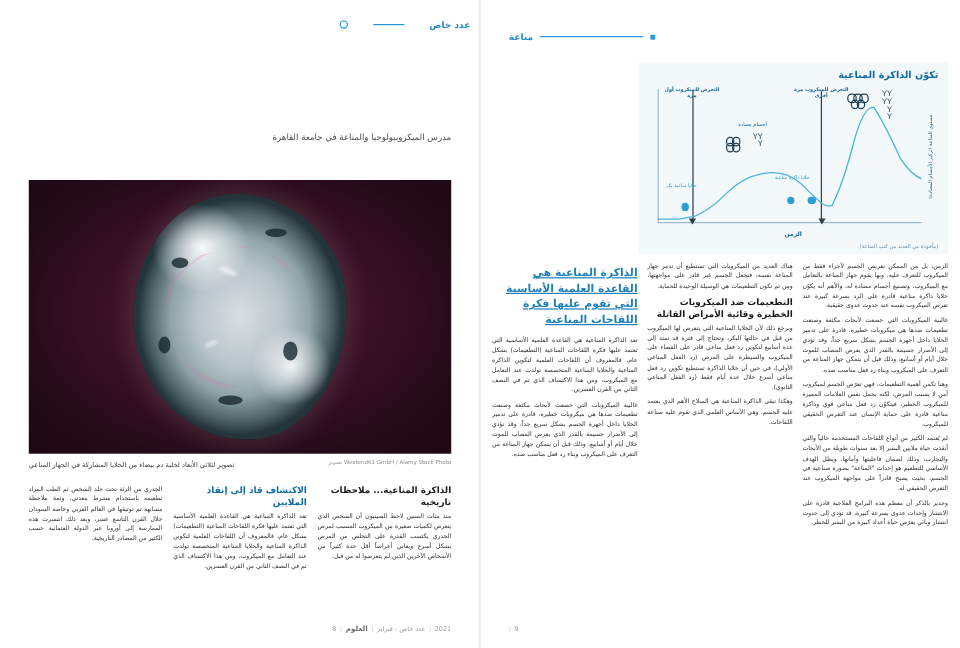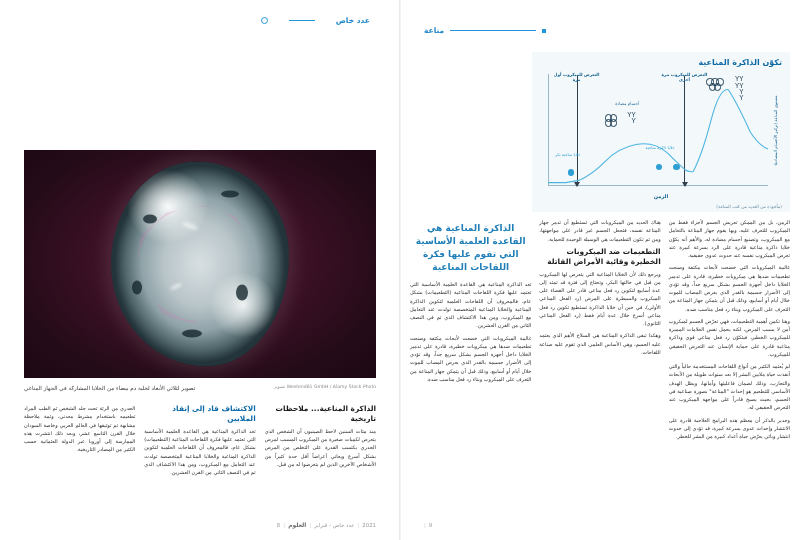--- a/index.html
+++ b/index.html
@@ -15,21 +15,21 @@
   .gutter{position:absolute;left:399px;top:0;width:2px;height:540px;
           background:linear-gradient(to right,rgba(0,0,0,0.10),rgba(0,0,0,0.03));}
 
   
   .runhead{position:absolute;top:14px;height:16px;display:flex;align-items:center;}
   .runhead .txt{font-size:7.5px;color:#1f86c8;letter-spacing:.3px;font-weight:600;}
   .rule{height:1px;background:#2196d8;}
   .dot{width:5px;height:5px;border:1.4px solid #2196d8;background:#fff;border-radius:50%;}
   .dot.sq{width:4px;height:4px;border-radius:0;background:#2196d8;border:none;}
 
-  .rh-right{right:30px;top:12px;gap:16px;}
+  .rh-right{right:8px;top:12px;gap:16px;}
   .rh-right .rule{width:26px;margin:0 5px;}
   .rh-left{left:0;right:auto;}
   .rh-left-inner{position:absolute;left:24px;top:12px;display:flex;align-items:center;text-align:right;}
   .rh-left-inner .rule{width:86px;margin:0 6px;}
 
   
   .title{
     position:absolute;right:24px;top:46px;width:350px;
     text-align:right;font-size:27px;font-weight:bold;color:#1b1b1b;
     line-height:1.15;letter-spacing:-.2px;
@@ -70,22 +70,22 @@
   
   .cols3{position:absolute;left:24px;top:404px;width:352px;height:104px;
          display:flex;gap:9px;direction:rtl;}
   .cols-left{position:absolute;left:10px;top:40px;width:380px;height:468px;
              display:flex;gap:8px;direction:rtl;}
   .col{flex:1;}
   .ch{font-size:7.4px;font-weight:bold;color:#0e6ba8;line-height:1.35;margin:0 0 3px;}
   .ch.dark{color:#1a1a1a;}
   p.body{font-size:5.1px;line-height:1.62;color:#2d2d2d;margin:0 0 4px;
          text-align:justify;text-justify:inter-word;}
-  .pull{font-size:9px;font-weight:bold;color:#1f7fb8;line-height:1.45;text-align:center;
-        padding:4px 0 6px;}
+  .pull{font-size:9px;font-weight:bold;color:#1f7fb8;line-height:1.45;
+        padding:4px 0 6px;text-decoration:underline;}
 
   
   .chartbox{position:absolute;left:132px;top:52px;width:258px;height:160px;
             background:#f3f8fb;}
   .chart-title{position:absolute;right:8px;top:6px;font-size:8px;font-weight:bold;color:#0d6aa6;}
   .chart-src{position:absolute;right:8px;bottom:3px;font-size:4.4px;color:#6c8fa3;}
   .chart-x{position:absolute;left:50%;bottom:13px;transform:translateX(-50%);
            font-size:5px;color:#14628f;font-weight:bold;}
   .chart-y{position:absolute;right:10px;top:26px;width:10px;height:104px;
            display:flex;align-items:center;justify-content:center;}
@@ -216,20 +216,21 @@
 
   <div class="page right">
 
     <div class="runhead rh-right">
       <span class="txt">عدد خاص</span>
       <span class="rule"></span>
       <span class="dot"></span>
     </div>
 
     <div class="affil">
+      <div>مدرس الميكروبيولوجيا والمناعة في جامعة القاهرة</div>
     </div>
 
     <div class="photo">
       <div class="bg"></div>
       <div class="cell">
         <span class="speck" style="left:18%;top:26%;width:14px;height:9px;"></span>
         <span class="speck" style="left:62%;top:14%;width:18px;height:7px;"></span>
         <span class="speck" style="left:12%;top:58%;width:10px;height:14px;"></span>
         <span class="speck" style="left:70%;top:60%;width:12px;height:16px;"></span>
         <span class="speck" style="left:40%;top:82%;width:20px;height:8px;"></span>

